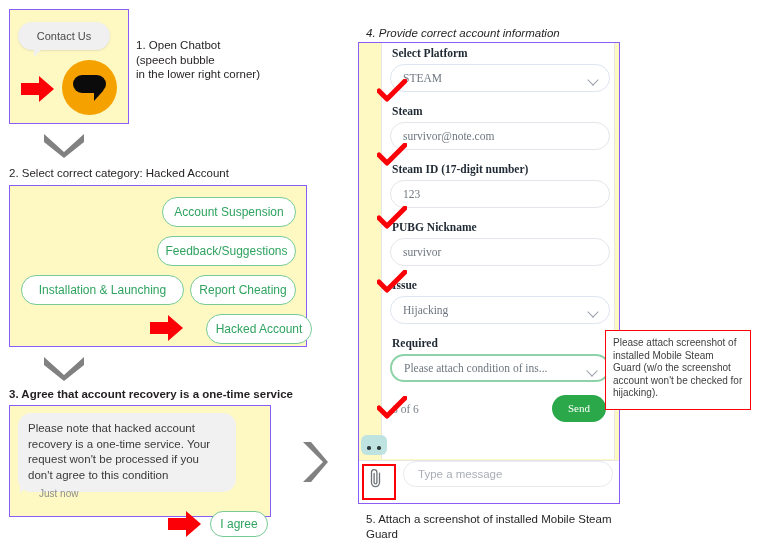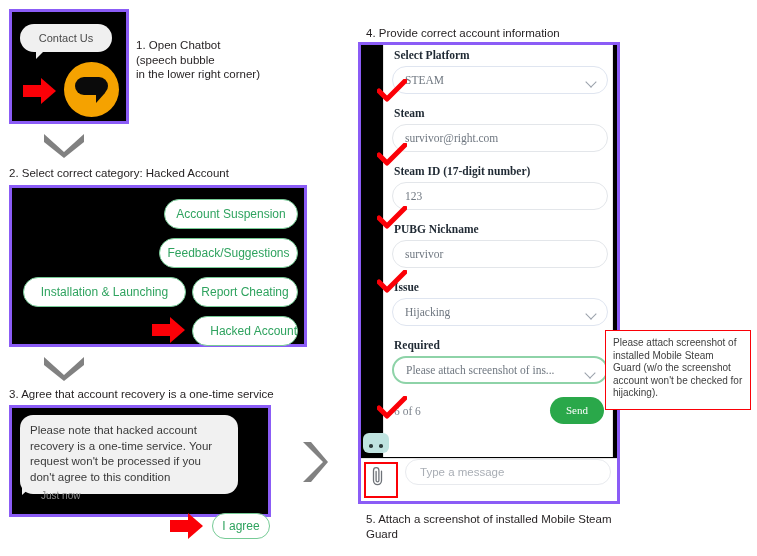--- a/index.html
+++ b/index.html
@@ -17,22 +17,22 @@
   
   .caption{
     font-size:11.5px;
     line-height:14.5px;
     color:#231f20;
     white-space:pre-line;
   }
 
   
   .panel{
-    border:3px solid #8b5cf6;
-    background:#000000;
+    border:1px solid #8b5cf6;
+    background:#fef9c3;
     box-sizing:border-box;
   }
 
   
   #contact-panel{left:9px;top:9px;width:120px;height:115px;}
   .contact-pill{
     position:absolute;left:8px;top:12px;
     width:92px;height:28px;
     background:#f0f0f0;
     border-radius:14px;
@@ -258,91 +258,91 @@
     </svg>
 </div>
 
 <div class="abs caption" style="left:9px;top:166px;width:320px;">2. Select correct category: Hacked Account</div>
 
 <div class="abs panel" id="category-panel">
   <div class="pill" style="left:152px;top:11px;width:134px;">Account Suspension</div>
   <div class="pill" style="left:147px;top:50px;width:139px;">Feedback/Suggestions</div>
   <div class="pill" style="left:11px;top:89px;width:163px;">Installation &amp; Launching</div>
   <div class="pill" style="left:180px;top:89px;width:106px;">Report Cheating</div>
-  <div class="pill" style="left:180px;top:128px;width:106px;text-align:right;">Hacked Account</div>
+  <div class="pill" style="left:196px;top:128px;width:106px;">Hacked Account</div>
   <div class="abs red-arrow" style="left:140px;top:129px;width:36px;height:26px;">
     <div class="shaft"></div>
       <div class="head"></div>
   </div>
 </div>
 
 <div class="abs chev-down" style="left:42px;top:355px;">
   <svg width="44" height="26" viewBox="0 0 44 26">
       <path d="M2 2 L22 20 L42 2 L42 10 L22 26 L2 10 Z" fill="#818181"></path>
     </svg>
 </div>
 
-<div class="abs caption" style="left:9px;top:387px;width:330px;">3. Agree that account recovery is a one-time service</div>
+<div class="abs caption" style="left:9px;top:387px;width:330px;font-weight:bold;">3. Agree that account recovery is a one-time service</div>
 
 <div class="abs panel" id="agree-panel">
   <div class="chat-bubble">
     <span>Please note that hacked account recovery is a one-time service. Your request won't be processed if you don't agree to this condition</span>
   </div>
   <div class="bubble-tail"></div>
   <div class="just-now">Just now</div>
   <div class="pill" id="agree-btn">I agree</div>
   <div class="abs red-arrow" style="left:158px;top:105px;width:36px;height:26px;">
     <div class="shaft"></div>
       <div class="head"></div>
   </div>
 </div>
 
 <div class="abs chev-right" style="left:300px;top:440px;">
   <svg width="28" height="44" viewBox="0 0 28 44">
       <path d="M3 2 L23 22 L3 42 L11 42 L28 22 L11 2 Z" fill="#818181"></path>
     </svg>
 </div>
 
-<div class="abs caption" style="left:366px;top:26px;width:300px;">4. Provide correct account information</div>
+<div class="abs caption" style="left:366px;top:26px;width:300px;font-style:italic;">4. Provide correct account information</div>
 
 <div class="abs panel" id="form-panel">
 
   <div class="chat-scroll">
     <div class="form-card">
 
       <div class="field-label">Select Platform</div>
       <div class="field-box select">
         <span>STEAM</span>
         <span class="caret"></span>
       </div>
 
       <div class="field-label">Steam</div>
       <div class="field-box">
-        <span>survivor@right.com</span>
+        <span>survivor@note.com</span>
       </div>
 
       <div class="field-label">Steam ID (17-digit number)</div>
       <div class="field-box">
         <span>123</span>
       </div>
 
       <div class="field-label">PUBG Nickname</div>
       <div class="field-box">
         <span>survivor</span>
       </div>
 
       <div class="field-label">Issue</div>
       <div class="field-box select">
         <span>Hijacking</span>
         <span class="caret"></span>
       </div>
 
       <div class="field-label">Required</div>
       <div class="field-box select highlight">
-        <span>Please attach screenshot of ins...</span>
+        <span>Please attach condition of ins...</span>
         <span class="caret"></span>
       </div>
 
       <div class="count-row">
         <span class="count-text">6 of 6</span>
         <div id="send-btn">Send</div>
       </div>
 
     </div>
   </div>

